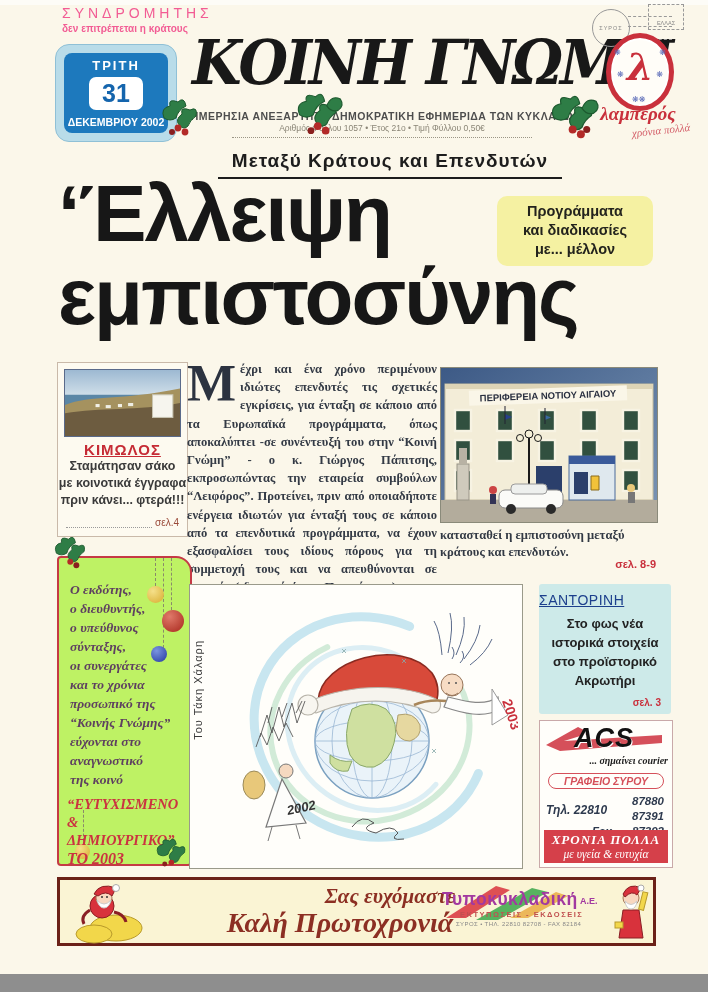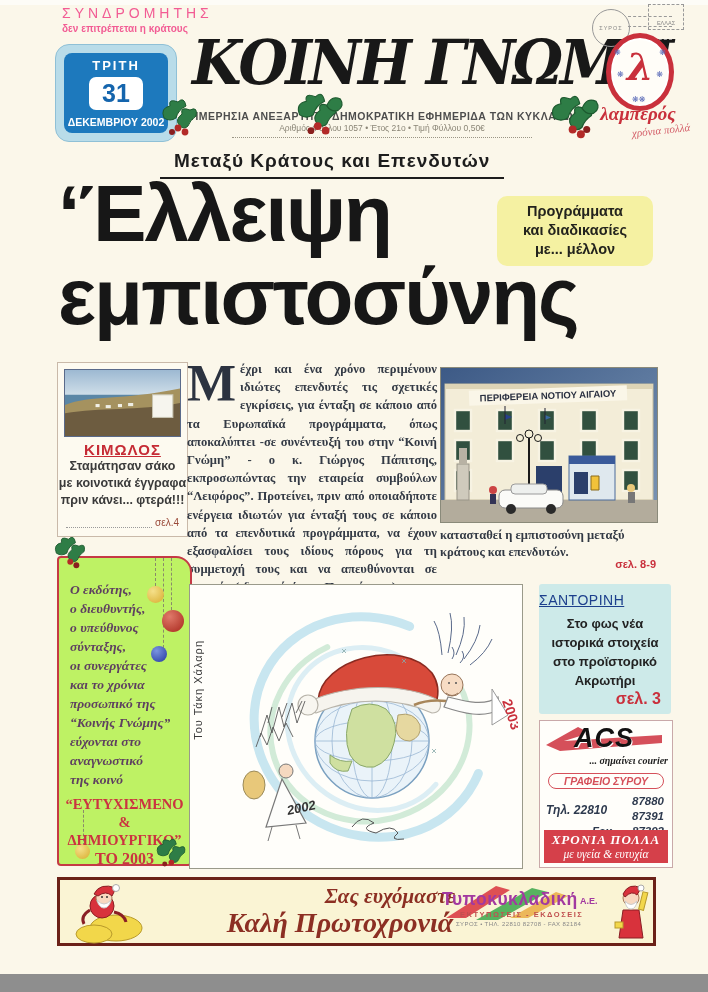--- a/index.html
+++ b/index.html
@@ -21,21 +21,21 @@
   .postmark{left:592px;top:9px;width:36px;height:36px;border:1.5px solid #999;border-radius:50%;color:#888;font-size:5.5px;text-align:center;line-height:36px;letter-spacing:1px;}
   .wavy{left:628px;top:16px;width:44px;height:22px;border-top:1px dashed #999;border-bottom:1px dashed #999;}
   .wavy:after{content:"";position:absolute;left:0;top:9px;width:44px;border-top:1px dashed #999;}
   .stamp{left:648px;top:4px;width:36px;height:26px;border:1px dashed #999;color:#888;font-size:5.5px;text-align:center;padding-top:15px;box-sizing:border-box;}
   .oval{left:606px;top:33px;width:58px;height:68px;border:5px solid #c9303c;border-radius:50%;background:#fffdf8;box-shadow:0 0 0 2px #fff inset;}
   .oval-letter{position:absolute;left:0;right:0;top:6px;text-align:center;font-family:"DejaVu Serif",serif;font-style:italic;font-weight:bold;font-size:38px;color:#c9303c;}
   .flake{position:absolute;font-size:8px;color:#5a6ab8;}
   .lamp-name{left:578px;top:103px;width:120px;text-align:center;font-size:19px;font-weight:bold;font-style:italic;color:#c9303c;font-family:"Liberation Serif",serif;}
   .lamp-wish{left:616px;top:124px;width:90px;text-align:center;font-size:11px;font-style:italic;color:#d4606a;transform:rotate(-6deg);font-family:"Liberation Serif",serif;}
   
-  .kicker-wrap{left:160px;top:150px;width:460px;text-align:left;}
+  .kicker-wrap{left:160px;top:150px;width:460px;text-align:center;}
   .kicker{display:inline-block;font-size:19px;font-weight:bold;color:#1d1d1d;letter-spacing:1px;border-bottom:2px solid #1d1d1d;padding:0 14px 5px 14px;}
   .hl1{left:58px;top:172px;font-size:80px;font-weight:bold;letter-spacing:-2px;color:#171717;line-height:84px;font-family:"Liberation Sans",sans-serif;}
   .hl2{left:58px;top:252px;font-size:80px;font-weight:bold;letter-spacing:-2px;color:#171717;line-height:90px;font-family:"Liberation Sans",sans-serif;}
   .note{left:497px;top:196px;width:156px;height:70px;background:#f5f1a2;border-radius:10px;text-align:center;padding-top:6px;box-sizing:border-box;}
   .note div{font-size:14.5px;font-weight:bold;color:#23231d;line-height:19px;}
   
   .kimolos{left:57px;top:362px;width:129px;height:173px;background:#fdfaf0;border:1px solid #c9b9a9;}
   .kim-photo{position:absolute;left:6px;top:6px;width:115px;height:66px;border:1px solid #5a6a8a;}
   .kim-title{position:absolute;top:78px;left:0;right:0;text-align:center;font-size:15px;font-weight:bold;color:#c62b35;text-decoration:underline;letter-spacing:1px;}
   .kim-line{position:absolute;left:0;right:0;text-align:center;font-size:12.5px;font-weight:bold;color:#3a3a3a;}
@@ -43,31 +43,31 @@
   .kim-ref .dots{flex:1;border-bottom:1.5px dotted #999;margin-right:3px;height:9px;}
   
   .article{left:187px;top:360px;width:250px;height:220px;font-family:"Liberation Serif",serif;font-weight:bold;font-size:12.6px;line-height:18.2px;color:#333a45;text-align:justify;}
   .dropcap{float:left;font-size:52px;line-height:44px;padding:2px 4px 0 0;font-family:"Liberation Serif",serif;color:#2c3340;}
   .photo-box{left:440px;top:367px;width:216px;height:154px;border:1px solid #8a8a7a;background:#e8e4d4;}
   .caption{left:440px;top:527px;width:216px;font-family:"Liberation Serif",serif;font-weight:bold;font-size:12.6px;line-height:17px;color:#333a45;}
   .ref89{left:440px;top:558px;width:216px;text-align:right;font-size:11px;font-weight:bold;color:#c9303c;}
   
   .greet{left:57px;top:556px;width:131px;height:306px;background:#bef264;border:2px solid #c53a45;border-radius:4px 16px 4px 4px;}
   .greet-line{position:absolute;left:11px;font-family:"Liberation Serif",serif;font-style:italic;font-weight:bold;font-size:13.5px;color:#5e4060;white-space:nowrap;}
-  .greet-red{position:absolute;left:0;right:0;text-align:center;font-family:"Liberation Serif",serif;font-weight:bold;font-size:14.5px;color:#cb3340;white-space:nowrap;}
+  .greet-red{position:absolute;left:0;right:0;text-align:left;font-family:"Liberation Serif",serif;font-style:italic;font-weight:bold;font-size:14.5px;color:#cb3340;white-space:nowrap;padding-left:8px;}
   .bauble{position:absolute;border-radius:50%;}
   .string{position:absolute;width:0;border-left:1px dashed #8a8a6a;}
   
   .cartoon{left:189px;top:584px;width:332px;height:283px;background:#fffefa;border:1px solid #9a9a8a;}
   .credit{position:absolute;left:2px;top:55px;writing-mode:vertical-rl;transform:rotate(180deg);font-size:11px;color:#3a3a3a;letter-spacing:1px;}
   
   .santo{left:539px;top:584px;width:132px;height:130px;background:#cdeae9;border-radius:3px;}
   .santo-title{position:absolute;top:8px;left:0;right:0;text-align:left;font-size:14px;font-weight:normal;color:#1c3f8c;text-decoration:underline;letter-spacing:0.5px;}
   .santo-line{position:absolute;left:0;right:0;text-align:center;font-size:13px;font-weight:bold;color:#222;}
-  .santo-ref{position:absolute;right:10px;bottom:6px;font-size:16px;font-weight:bold;color:#c9303c;}
+  .santo-ref{position:absolute;right:10px;bottom:6px;font-size:10px;font-weight:bold;color:#c9303c;}
   
   .acs{left:539px;top:720px;width:132px;height:146px;background:#fffefa;border:1px solid #c9a9a9;}
   .acs-name{position:absolute;left:34px;top:2px;font-size:27px;font-weight:bold;font-style:italic;color:#111;letter-spacing:1px;text-shadow:1px 1px 0 #fff;}
   .acs-tag{position:absolute;left:0;right:4px;top:34px;text-align:right;font-size:10px;font-weight:bold;font-style:italic;color:#222;font-family:"Liberation Serif",serif;}
   .acs-office{position:absolute;left:8px;right:8px;top:52px;border:1.5px solid #d5505a;border-radius:8px;text-align:center;font-size:10.5px;font-weight:bold;font-style:italic;color:#d5505a;padding:1px 0;}
   .acs-tel-label{position:absolute;left:6px;top:82px;font-size:12px;font-weight:bold;font-style:italic;color:#2e3a4e;}
   .acs-num{position:absolute;right:8px;font-size:11.5px;font-weight:bold;font-style:italic;color:#2e3a4e;}
   .acs-fax-label{position:absolute;left:52px;top:104px;font-size:11.5px;font-weight:bold;font-style:italic;color:#2e3a4e;}
   .acs-wish{position:absolute;left:4px;right:4px;bottom:4px;background:#d5404a;color:#fff;text-align:center;padding:2px 0 3px 0;font-family:"Liberation Serif",serif;font-style:italic;}
   .acs-wish .t1{font-size:13px;font-weight:bold;letter-spacing:1px;}

